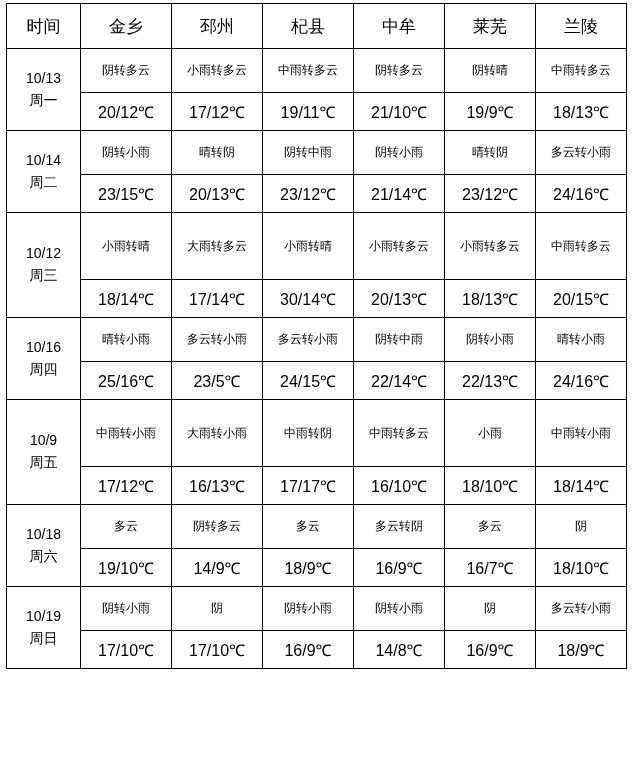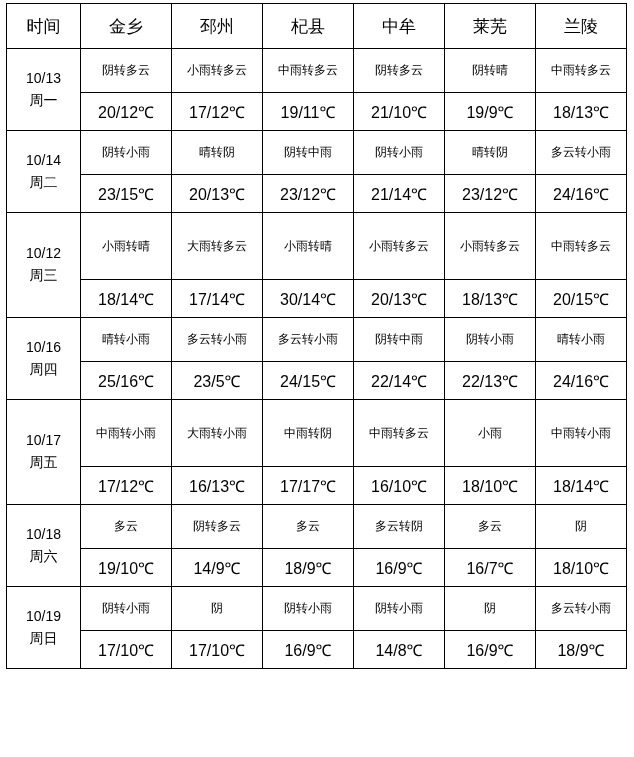--- a/index.html
+++ b/index.html
@@ -159,21 +159,21 @@
       <td class="temp-cell">25/16℃</td>
       <td class="temp-cell">23/5℃</td>
       <td class="temp-cell">24/15℃</td>
       <td class="temp-cell">22/14℃</td>
       <td class="temp-cell">22/13℃</td>
       <td class="temp-cell">24/16℃</td>
     </tr>
 
     <tr class="row-cond tall">
       <td class="date-cell" rowspan="2">
-        <div>10/17</div>
+        <div>10/9</div>
         <div>周五</div>
       </td>
       <td class="cond-cell">中雨转小雨</td>
       <td class="cond-cell">大雨转小雨</td>
       <td class="cond-cell">中雨转阴</td>
       <td class="cond-cell">中雨转多云</td>
       <td class="cond-cell">小雨</td>
       <td class="cond-cell">中雨转小雨</td>
     </tr>
     <tr class="row-temp">

